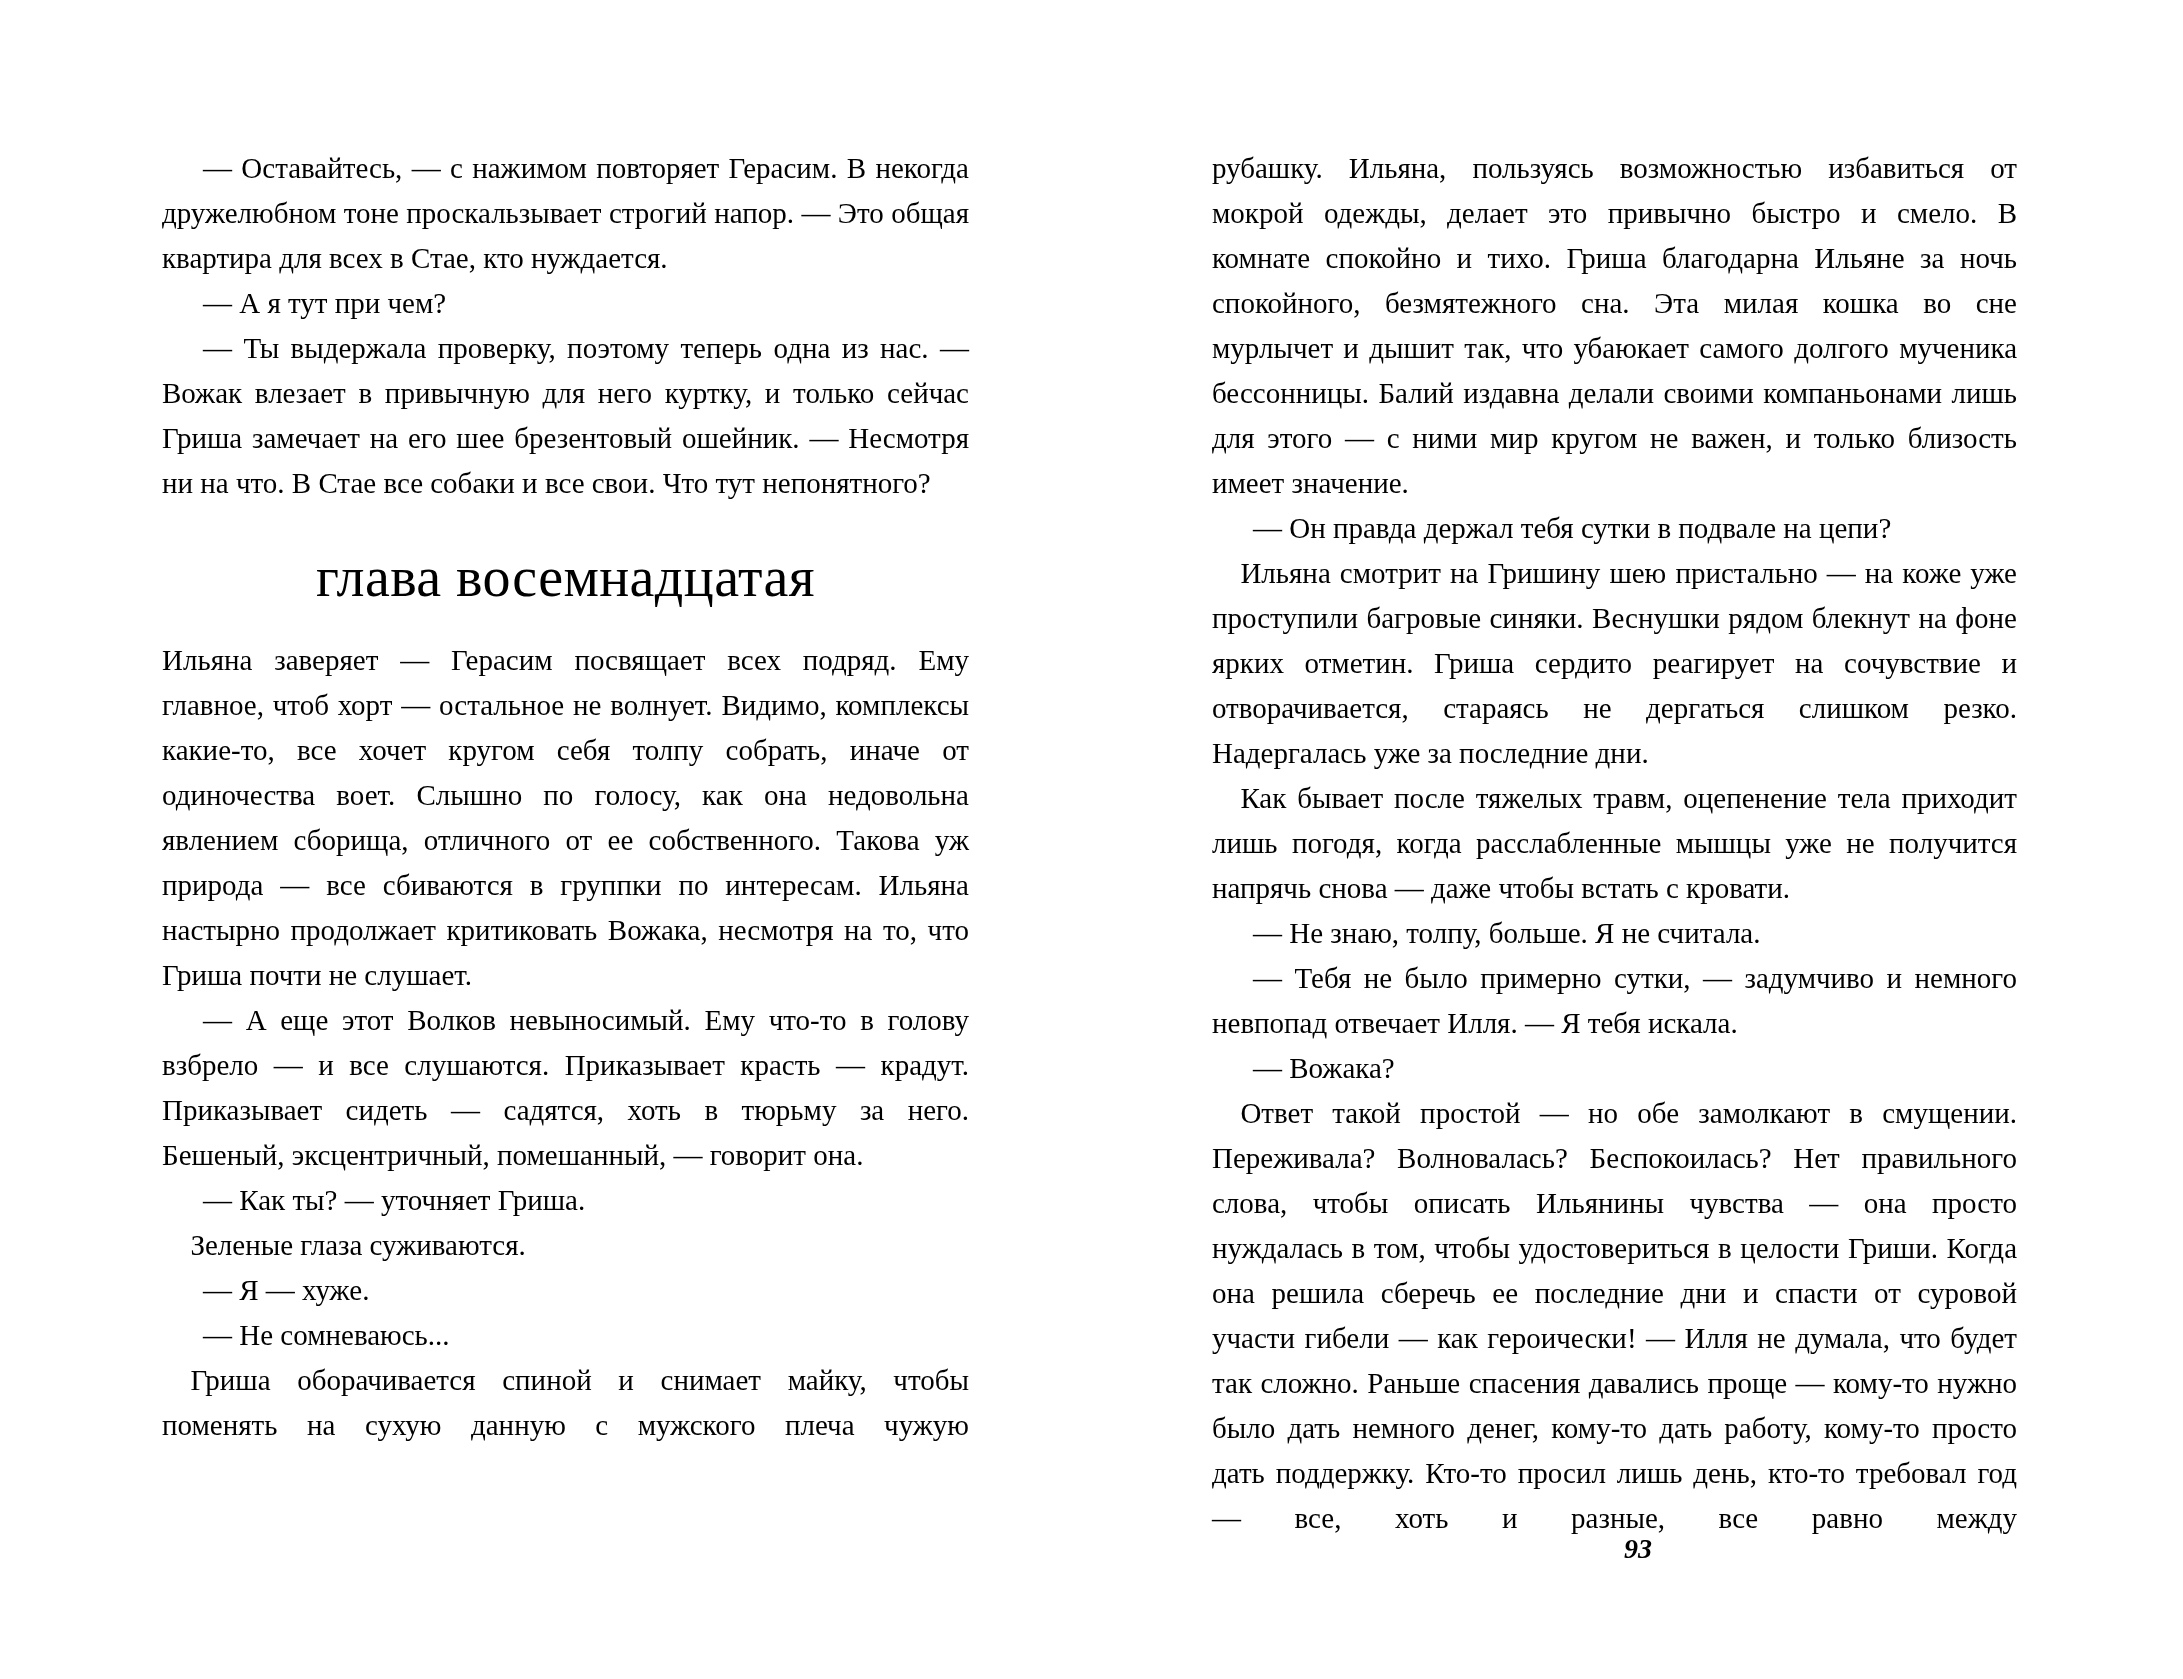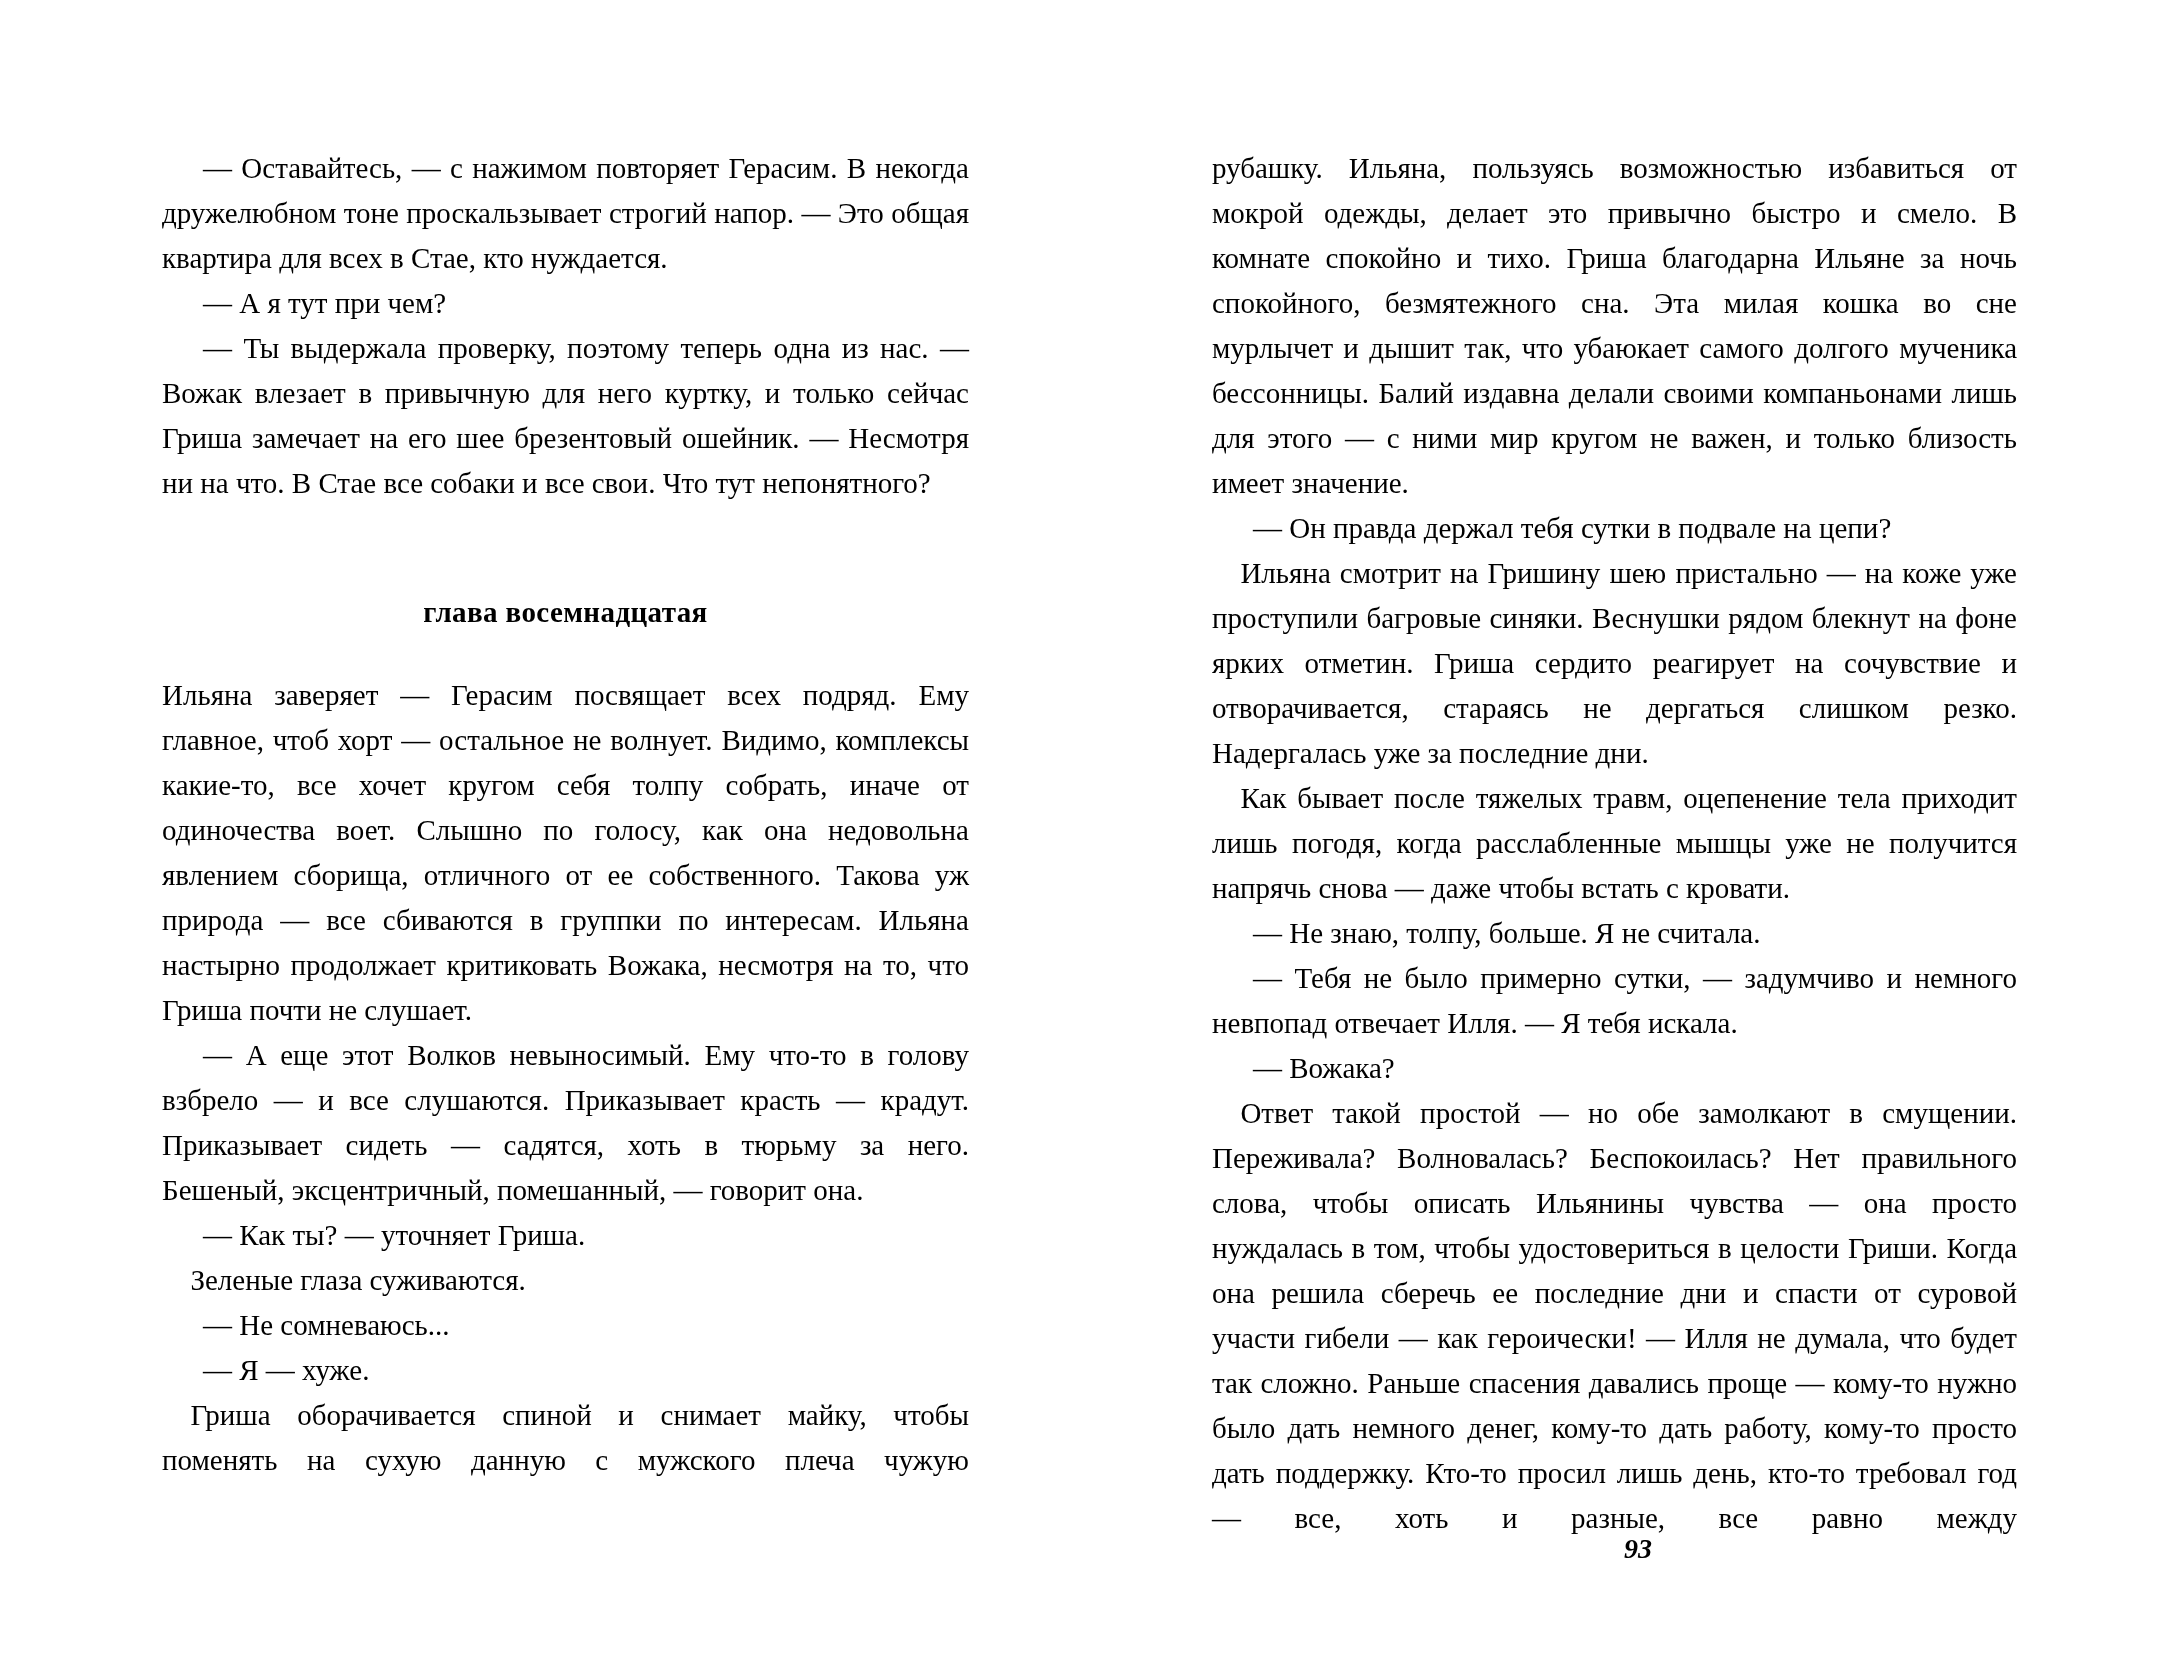--- a/index.html
+++ b/index.html
@@ -51,25 +51,25 @@
     text-indent: 28.4px;
   }
   
   .text-block p.full-just::after {
     content: "";
     display: inline-block;
     width: 100%;
   }
 
   .chapter-heading {
-    font-size: 29px;
-    font-weight: bold;
+    font-size: 56px;
+    font-weight: normal;
     text-align: center;
     text-indent: 0;
-    margin: 84px 0 38px 0;
+    margin: 49px 0 38px 0;
     letter-spacing: 0.4px;
   }
 
   .folio {
     position: absolute;
     bottom: 114px;
     left: 0;
     width: 100%;
     text-align: center;
     font-size: 28px;
@@ -95,23 +95,23 @@
       <h2 class="chapter-heading">глава восемнадцатая</h2>
 
       <p class="noindent">Ильяна заверяет — Герасим посвящает всех подряд. Ему главное, чтоб хорт — остальное не волнует. Видимо, комплексы какие-то, все хочет кругом себя толпу собрать, иначе от одиночества воет. Слышно по голосу, как она недовольна явлением сборища, отличного от ее собственного. Такова уж природа — все сбиваются в группки по интересам. Ильяна настырно продолжает критиковать Вожака, несмотря на то, что Гриша почти не слушает.</p>
 
       <p>— А еще этот Волков невыносимый. Ему что-то в голову взбрело — и все слушаются. Приказывает красть — крадут. Приказывает сидеть — садятся, хоть в тюрьму за него. Бешеный, эксцентричный, помешанный, — говорит она.</p>
 
       <p>— Как ты? — уточняет Гриша.</p>
 
       <p class="tight-indent">Зеленые глаза суживаются.</p>
 
+      <p>— Я — хуже.</p>
+
       <p>— Не сомневаюсь...</p>
-
-      <p>— Я — хуже.</p>
 
       <p class="tight-indent full-just">Гриша оборачивается спиной и снимает майку, чтобы поменять на сухую данную с мужского плеча чужую</p>
 
     </div>
   </div>
 
   <div class="page page-right">
     <div class="text-block">
 
       <p class="noindent">рубашку. Ильяна, пользуясь возможностью избавиться от мокрой одежды, делает это привычно быстро и смело. В комнате спокойно и тихо. Гриша благодарна Ильяне за ночь спокойного, безмятежного сна. Эта милая кошка во сне мурлычет и дышит так, что убаюкает самого долгого мученика бессонницы. Балий издавна делали своими компаньонами лишь для этого — с ними мир кругом не важен, и только близость имеет значение.</p>

